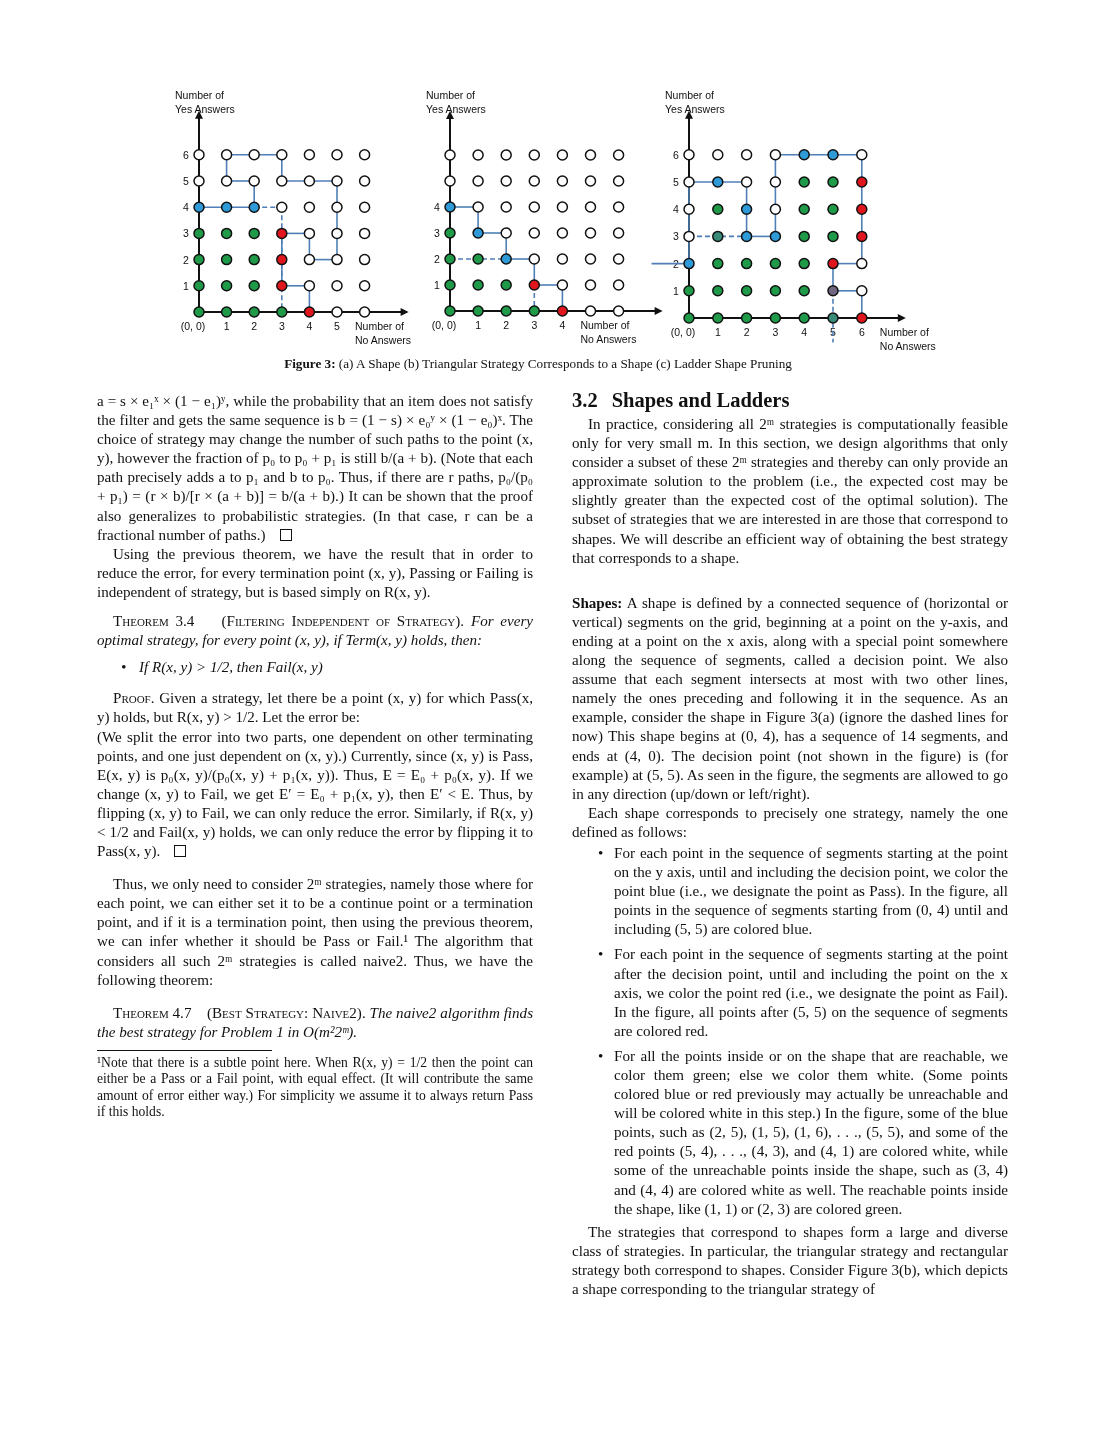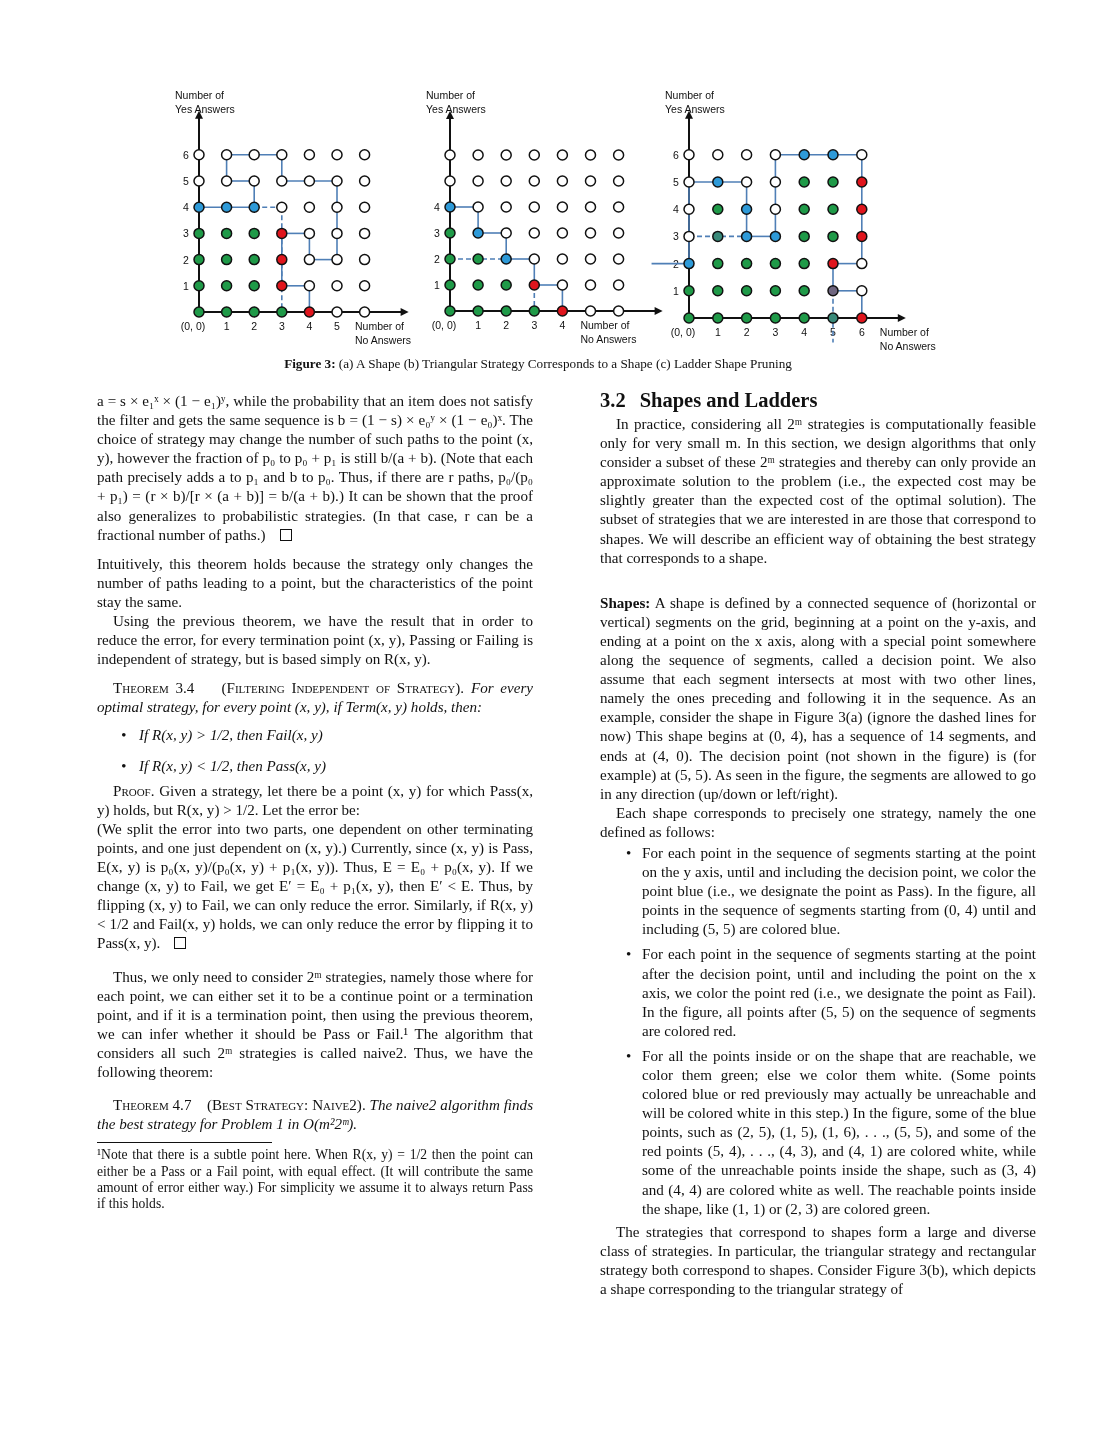--- a/index.html
+++ b/index.html
@@ -283,47 +283,45 @@
     </svg>
 </div>
 
 <div class="caption">
   <b>Figure 3:</b>
   <span>(a) A Shape (b) Triangular Strategy Corresponds to a Shape (c) Ladder Shape Pruning</span>
 </div>
 
 <div class="col" style="left:97px;top:392px;width:436px;">
   <p><span>a = s × e₁ˣ × (1 − e₁)ʸ, while the probability that an item does not satisfy the filter and gets the same sequence is b = (1 − s) × e₀ʸ × (1 − e₀)ˣ. The choice of strategy may change the number of such paths to the point (x, y), however the fraction of p₀ to p₀ + p₁ is still b/(a + b). (Note that each path precisely adds a to p₁ and b to p₀. Thus, if there are r paths, p₀/(p₀ + p₁) = (r × b)/[r × (a + b)] = b/(a + b).) It can be shown that the proof also generalizes to probabilistic strategies. (In that case, r can be a fractional number of paths.)</span><span class="qed"></span></p>
-  <p class="gap">Intuitively, this theorem holds because the strategy only changes the number of paths leading to a point, but the characteristics of the point stay the same.</p>
   <p class="indent">Using the previous theorem, we have the result that in order to reduce the error, for every termination point (x, y), Passing or Failing is independent of strategy, but is based simply on R(x, y).</p>
   <p class="indent gap">
     <span class="sc">Theorem 3.4</span>&nbsp;&nbsp;&nbsp;
     <span class="sc">(Filtering Independent of Strategy).</span>
     <span class="m">For every optimal strategy, for every point (x, y), if Term(x, y) holds, then:</span>
   </p>
   <ul class="bul" style="margin-top:8px;">
     <li class="m" style="margin-bottom:12px;font-style:italic;">If R(x, y) &gt; 1/2, then Fail(x, y)</li>
-    <li class="m" style="margin-bottom:6px;">If R(x, y) &lt; 1/2, then Pass(x, y)</li>
   </ul>
   <p class="indent">
     <span class="sc">Proof.</span>
     <span>Given a strategy, let there be a point (x, y) for which Pass(x, y) holds, but R(x, y) &gt; 1/2. Let the error be:</span>
   </p>
   <p><span>(We split the error into two parts, one dependent on other terminating points, and one just dependent on (x, y).) Currently, since (x, y) is Pass, E(x, y) is p₀(x, y)/(p₀(x, y) + p₁(x, y)). Thus, E = E₀ + p₀(x, y). If we change (x, y) to Fail, we get E′ = E₀ + p₁(x, y), then E′ &lt; E. Thus, by flipping (x, y) to Fail, we can only reduce the error. Similarly, if R(x, y) &lt; 1/2 and Fail(x, y) holds, we can only reduce the error by flipping it to Pass(x, y).</span><span class="qed"></span></p>
   <p class="indent gap" style="margin-top:14px !important;">Thus, we only need to consider 2ᵐ strategies, namely those where for each point, we can either set it to be a continue point or a termination point, and if it is a termination point, then using the previous theorem, we can infer whether it should be Pass or Fail.¹ The algorithm that considers all such 2ᵐ strategies is called naive2. Thus, we have the following theorem:</p>
   <p class="indent gap" style="margin-top:14px !important;">
     <span class="sc">Theorem 4.7</span>&nbsp;&nbsp;&nbsp;
     <span class="sc">(Best Strategy: Naive2).</span>
     <span class="m">The naive2 algorithm finds the best strategy for Problem 1 in O(m²2ᵐ).</span>
   </p>
   <div class="footrule"></div>
   <p class="foot">¹Note that there is a subtle point here. When R(x, y) = 1/2 then the point can either be a Pass or a Fail point, with equal effect. (It will contribute the same amount of error either way.) For simplicity we assume it to always return Pass if this holds.</p>
 </div>
 
-<div class="col" style="left:600px;top:387px;width:436px;">
+<div class="col" style="left:572px;top:387px;width:436px;">
   <h2>
     <span class="num">3.2</span><span>Shapes and Ladders</span>
   </h2>
   <p class="indent">In practice, considering all 2ᵐ strategies is computationally feasible only for very small m. In this section, we design algorithms that only consider a subset of these 2ᵐ strategies and thereby can only provide an approximate solution to the problem (i.e., the expected cost may be slightly greater than the expected cost of the optimal solution). The subset of strategies that we are interested in are those that correspond to shapes. We will describe an efficient way of obtaining the best strategy that corresponds to a shape.</p>
   <p style="margin-top:26px;">
     <b>Shapes:</b>
     <span>A shape is defined by a connected sequence of (horizontal or vertical) segments on the grid, beginning at a point on the y-axis, and ending at a point on the x axis, along with a special point somewhere along the sequence of segments, called a decision point. We also assume that each segment intersects at most with two other lines, namely the ones preceding and following it in the sequence. As an example, consider the shape in Figure 3(a) (ignore the dashed lines for now) This shape begins at (0, 4), has a sequence of 14 segments, and ends at (4, 0). The decision point (not shown in the figure) is (for example) at (5, 5). As seen in the figure, the segments are allowed to go in any direction (up/down or left/right).</span>
   </p>
   <p class="indent">Each shape corresponds to precisely one strategy, namely the one defined as follows:</p>
   <ul class="bul r-bul" style="margin-top:2px;">

